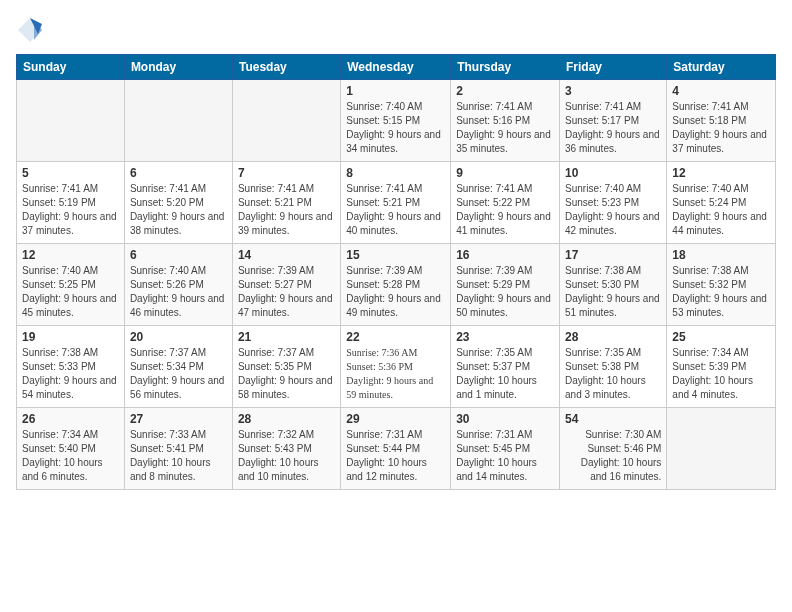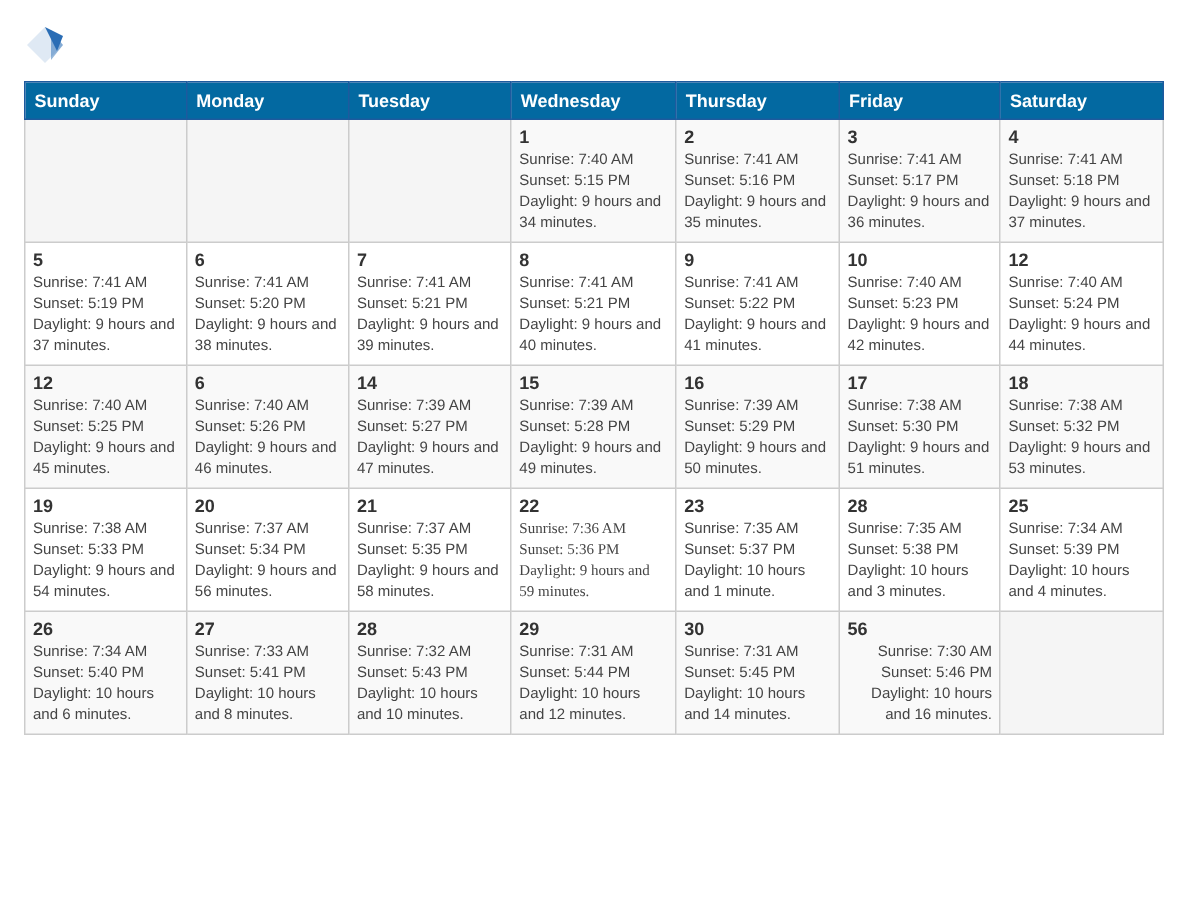--- a/index.html
+++ b/index.html
@@ -323,21 +323,21 @@
 Sunset: 5:44 PM
 Daylight: 10 hours and 12 minutes.</div>
           </td>
           <td>
             <span class="day-number">30</span>
             <div class="day-info" style="white-space: pre-line;">Sunrise: 7:31 AM
 Sunset: 5:45 PM
 Daylight: 10 hours and 14 minutes.</div>
           </td>
           <td>
-            <span class="day-number">56</span>
+            <span class="day-number">54</span>
             <div class="day-info" style="white-space: pre-line; text-align: right;">Sunrise: 7:30 AM
 Sunset: 5:46 PM
 Daylight: 10 hours and 16 minutes.</div>
           </td>
           <td class="empty-cell"></td>
         </tr>
       </tbody>
   </table>
 </div>
 

